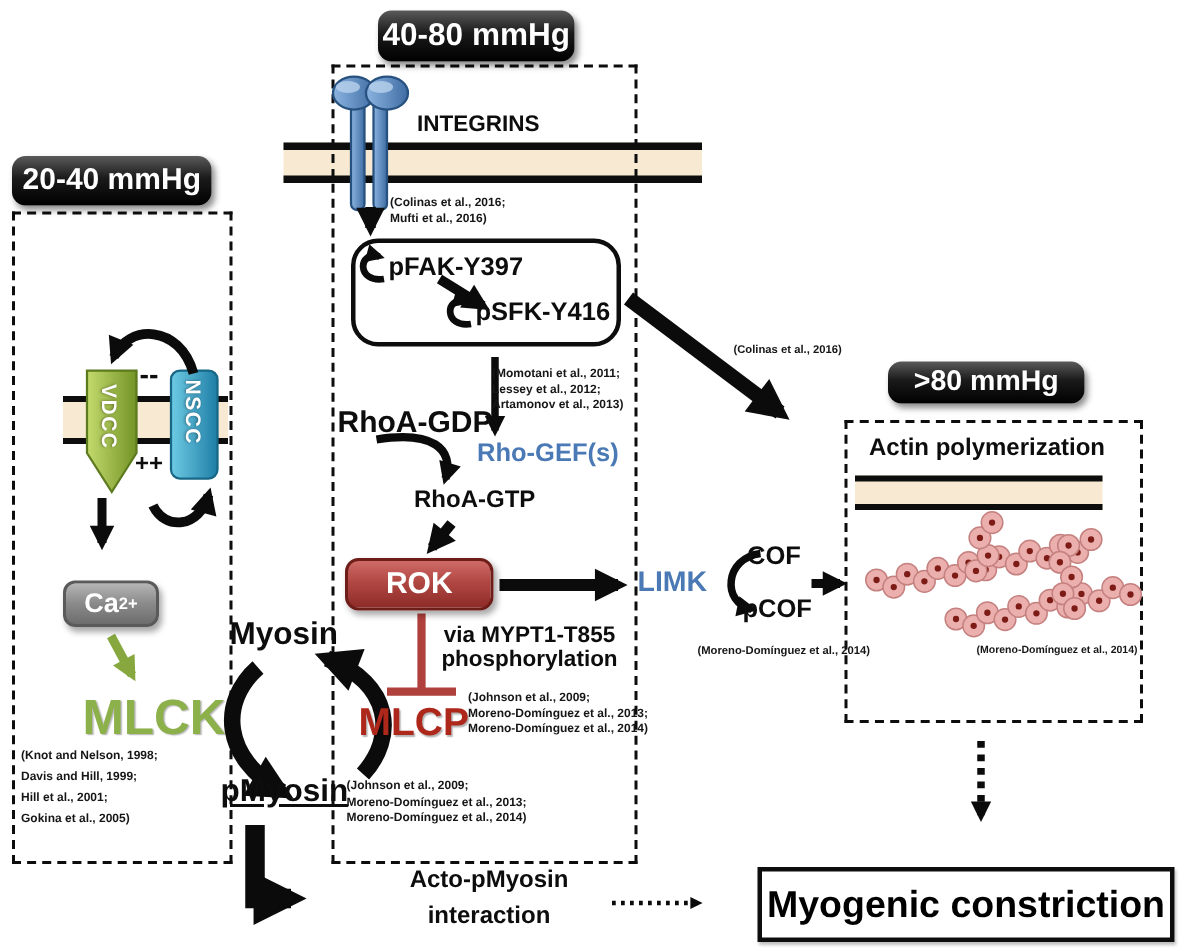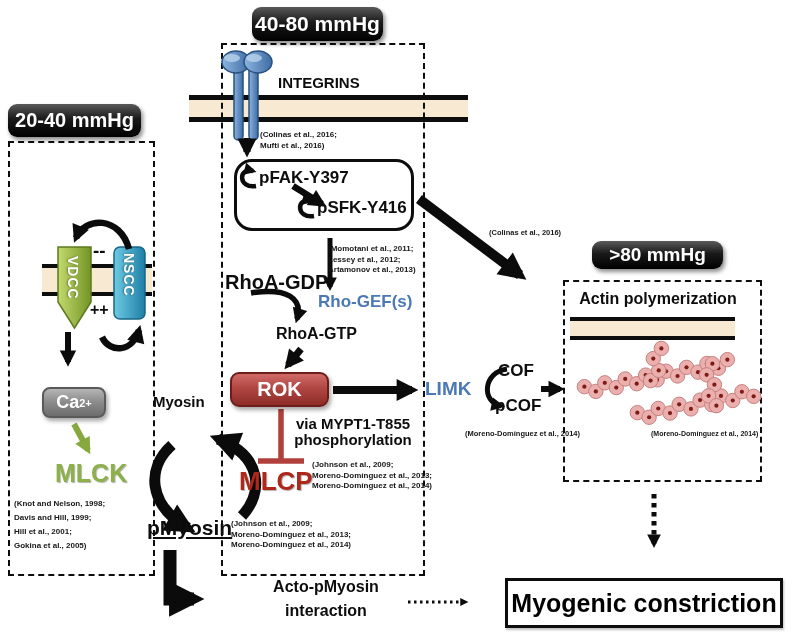--- a/index.html
+++ b/index.html
@@ -222,23 +222,23 @@
   <div class="abs lbl redtxt" style="left:239px;top:466px;font-size:26px;">MLCP</div>
 
   <div class="abs lbl blue" style="left:425px;top:378px;font-size:19px;">LIMK</div>
   <div class="abs lbl" style="left:498px;top:361px;font-size:17px;">COF</div>
   <div class="abs lbl" style="left:495px;top:396px;font-size:17px;">pCOF</div>
 
   <div class="abs cabox" style="left:42px;top:387px;width:64px;height:31px;font-size:18px;box-sizing:border-box;">
     <span>Ca</span>
       <sup style="font-size:11px;">2+</sup>
   </div>
-  <div class="abs lbl greentxt" style="left:55px;top:459px;font-size:25px;">MLCK</div>
-
-  <div class="abs lbl" style="left:153px;top:393px;font-size:15px;">Myosin</div>
+  <div class="abs lbl greentxt" style="left:55px;top:459px;font-size:33px;">MLCK</div>
+
+  <div class="abs lbl" style="left:153px;top:411px;font-size:21px;">Myosin</div>
   <div class="abs lbl" style="left:147px;top:516px;font-size:21px;text-decoration:underline;">pMyosin</div>
 
   <div class="abs lbl ctr" style="left:568px;top:290px;width:180px;font-size:16px;">Actin polymerization</div>
 
   <div class="abs lbl ctr" style="left:250px;top:575px;width:152px;font-size:16px;line-height:24px;white-space:normal;">
     <div>Acto-pMyosin</div>
     <div>interaction</div>
   </div>
   <div class="abs outbox" style="left:505px;top:578px;width:278px;height:50px;font-size:25px;box-sizing:border-box;">Myogenic constriction</div>
 

